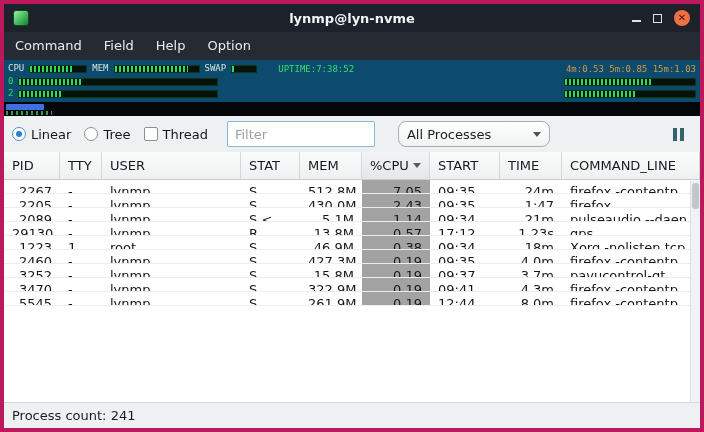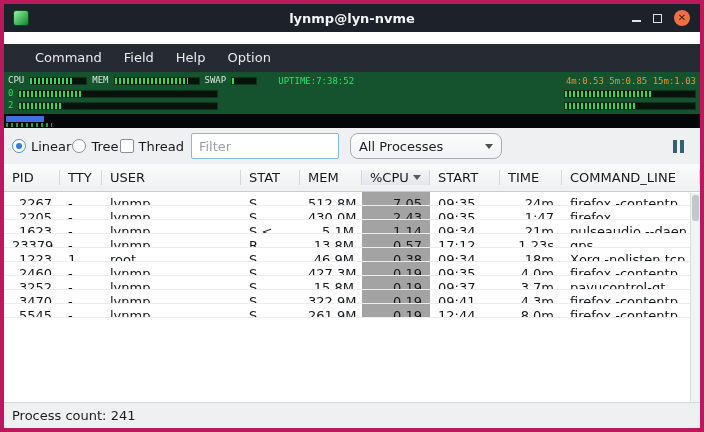--- a/index.html
+++ b/index.html
@@ -11,56 +11,56 @@
   
   .titlebar { height:28px; background:#1c212a; position:relative; display:flex; align-items:center; flex:0 0 auto; }
   .app-icon { width:16px; height:16px; margin-left:9px; border-radius:3px; background:linear-gradient(135deg,#86e893 10%,#1d8f3c 90%); border:1px solid #0c4d20; }
   .title-text { position:absolute; left:0; right:0; text-align:center; color:#f2f4f6; font-weight:bold; font-size:13px; }
   .win-buttons { margin-left:auto; display:flex; align-items:center; gap:12px; padding-right:10px; z-index:2; }
   .btn-min { width:9px; height:2px; background:#dfe3e7; margin-top:6px; }
   .btn-max { width:9px; height:9px; border:1.5px solid #dfe3e7; }
   .btn-close { width:16px; height:16px; border-radius:50%; background:#ee7043; color:#40200f; font-size:10px; line-height:15px; text-align:center; font-weight:bold; }
 
   
-  .menubar { height:28px; background:#262b33; display:flex; align-items:center; color:#e8eaec; flex:0 0 auto; padding-left:20px;margin-top:12px; }
+  .menubar { height:28px; background:#262b33; display:flex; align-items:center; color:#e8eaec; flex:0 0 auto; padding-left:0; }
   .menu-item { padding:0 11px; line-height:28px; cursor:default; }
 
   
-  .monitor { height:56px; background:#14532d; flex:0 0 auto; position:relative; font-family:"DejaVu Sans Mono","Liberation Mono",monospace; font-size:9px; }
+  .monitor { height:56px; background:#0c4a6e; flex:0 0 auto; position:relative; font-family:"DejaVu Sans Mono","Liberation Mono",monospace; font-size:9px; }
   .mrow { position:absolute; left:4px; right:4px; display:flex; align-items:center; gap:5px; height:9px; }
   .mrow1 { top:4px; } .mrow2 { top:17px; } .mrow3 { top:29px; }
   .mlabel { color:#d8e2da; font-size:9px; line-height:9px; }
   .corelabel { color:#2adf57; }
   .meter { height:8px; background:#07130a; border:1px solid #10331c; position:relative; }
   .meter > i { display:block; height:100%; background:repeating-linear-gradient(90deg,#2adf57 0,#2adf57 2px,transparent 2px,transparent 4px); }
   .m-cpu { width:58px; } .m-mem { width:86px; } .m-swap { width:26px; }
   .m-core-a { width:200px; } .m-core-b { width:132px; margin-left:auto; }
   .uptime { color:#2fe06a; margin-left:16px; }
   .loadavg { color:#d69a3c; margin-left:auto; }
   .mstrip { position:absolute; left:0; right:0; bottom:0; height:14px; background:#04060a; }
   .chip { position:absolute; left:2px; top:2px; width:38px; height:6px; border-radius:1px; background:#3f6fe0; }
   .comb { position:absolute; left:2px; top:9px; width:46px; height:4px; background:repeating-linear-gradient(90deg,#2a9f4a 0,#2a9f4a 2px,transparent 2px,transparent 5px); }
 
   
-  .toolbar { height:36px; background:#eff0f1; display:flex; align-items:center; gap:1px; padding:0 8px; flex:0 0 auto; }
+  .toolbar { height:36px; background:#eff0f1; display:flex; align-items:center; gap:13px; padding:0 8px; flex:0 0 auto; }
   .radio-wrap,.check-wrap { display:flex; align-items:center; gap:5px; color:#16181a; }
   .radio { width:14px; height:14px; border-radius:50%; background:#fff; border:1px solid #4a90d9; position:relative; }
   .radio.sel::after { content:""; position:absolute; left:3px; top:3px; width:6px; height:6px; border-radius:50%; background:#2f7fd0; }
   .radio.unsel { border-color:#8b9094; }
   .checkbox { width:14px; height:14px; background:#fff; border:1px solid #8b9094; border-radius:2px; }
   .filter-input { width:148px; height:26px; border:1px solid #86b8dc; border-radius:2px; background:#fff; padding:0 7px; font-size:13px; font-family:inherit; color:#222; margin-left:6px; outline:none; }
   .filter-input::placeholder { color:#9aa0a6; }
   .combo { width:152px; height:26px; border:1px solid #a9adb0; border-radius:8px; background:linear-gradient(#fdfdfd,#f1f2f3); display:flex; align-items:center; padding:0 8px; color:#1c1e20; margin-left:10px; }
   .combo-chevron { margin-left:auto; width:0; height:0; border-left:4px solid transparent; border-right:4px solid transparent; border-top:5px solid #4b5055; }
   .pause-btn { margin-left:auto; margin-right:4px; display:flex; gap:3px; padding:4px; }
   .pause-btn i { display:block; width:4px; height:13px; background:#35626e; }
 
   
   .table-area { flex:1 1 auto; position:relative; overflow:hidden; background:#fff; }
-  .thead { height:28px; display:flex; background:linear-gradient(#fbfbfb,#eef0f1); border-bottom:1px solid #c9cdd0;align-items:center; }
+  .thead { height:28px; display:flex; background:linear-gradient(#fbfbfb,#eef0f1); border-bottom:1px solid #c9cdd0; }
   .hcell { display:flex; align-items:center; padding:0 8px; color:#17191b; border-right:1px solid #d4d7d9; overflow:hidden; white-space:nowrap; }
   .hcell.sorted { background:linear-gradient(#f2f4f6,#e4e7ea); }
   .sort-indicator { margin-left:auto; width:0; height:0; border-left:4px solid transparent; border-right:4px solid transparent; border-top:5px solid #555a5f; }
   .trow { display:flex; height:14px; border-bottom:1px solid #ededee; }
   .cell { line-height:24px; padding:0 8px; color:#14171a; overflow:hidden; white-space:nowrap; }
   .col-pid { width:56px; text-align:right; }
   .col-tty { width:42px; }
   .col-user { width:139px; }
   .col-stat { width:59px; }
   .col-mem { width:62px; text-align:right; }
@@ -211,32 +211,32 @@
           <div class="cell col-tty">-</div>
           <div class="cell col-user">lynmp</div>
           <div class="cell col-stat">S</div>
           <div class="cell col-mem">430.0M</div>
           <div class="cell col-cpu">2.43</div>
           <div class="cell col-start">09:35</div>
           <div class="cell col-time">1:47</div>
           <div class="cell col-cmd">firefox</div>
         </div>
         <div class="trow">
-          <div class="cell col-pid">1623</div>
+          <div class="cell col-pid">2089</div>
           <div class="cell col-tty">-</div>
           <div class="cell col-user">lynmp</div>
           <div class="cell col-stat">S &lt;</div>
           <div class="cell col-mem">5.1M</div>
           <div class="cell col-cpu">1.14</div>
           <div class="cell col-start">09:34</div>
           <div class="cell col-time">21m</div>
           <div class="cell col-cmd">pulseaudio --daen</div>
         </div>
         <div class="trow">
-          <div class="cell col-pid">23379</div>
+          <div class="cell col-pid">29130</div>
           <div class="cell col-tty">-</div>
           <div class="cell col-user">lynmp</div>
           <div class="cell col-stat">R</div>
           <div class="cell col-mem">13.8M</div>
           <div class="cell col-cpu">0.57</div>
           <div class="cell col-start">17:12</div>
           <div class="cell col-time">1.23s</div>
           <div class="cell col-cmd">qps</div>
         </div>
         <div class="trow">

